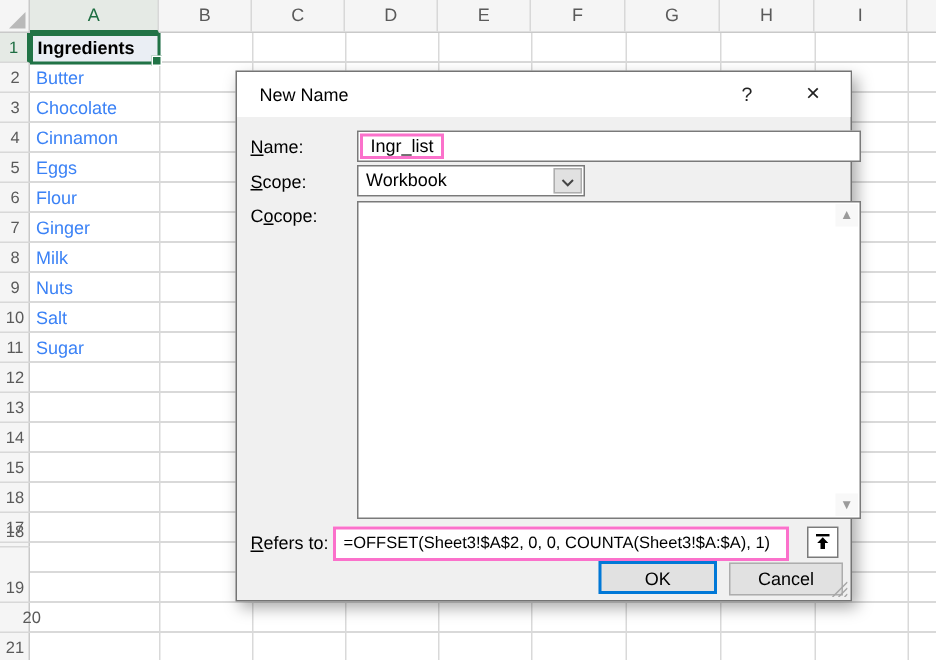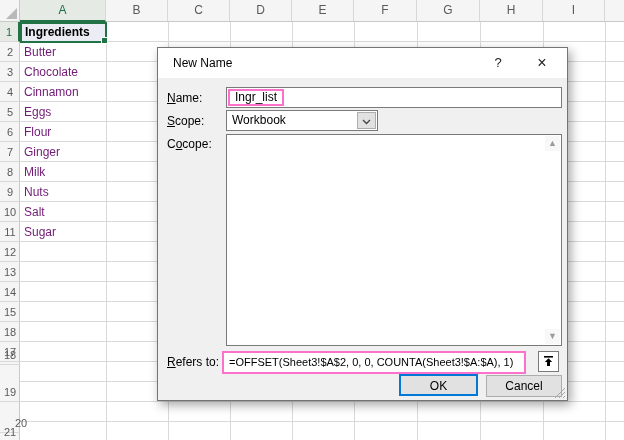--- a/index.html
+++ b/index.html
@@ -17,41 +17,41 @@
           font-size:12px;color:#5A5A5A;border-right:1px solid #D8D8D8;box-sizing:border-box;}
   .colhead.sel{background:#E5EAE5;color:#1E6E42;border-bottom:2px solid #217346;height:22px;}
   .rowhead-strip{position:absolute;left:0;top:22px;width:20px;height:418px;background:#F5F5F5;
           border-right:1px solid #C9C9C9;box-sizing:border-box;}
   .rowhead{position:absolute;left:0;width:20px;height:20px;line-height:20px;text-align:center;
           font-size:11px;color:#5A5A5A;border-bottom:1px solid #D8D8D8;box-sizing:border-box;}
   .rowhead.sel{background:#E5EAE5;color:#1E6E42;border-right:2px solid #217346;width:20px;}
   .gridlines-h{position:absolute;left:20px;top:22px;width:604px;height:418px;
           background:repeating-linear-gradient(to bottom,transparent 0 19px,#D9D9D9 19px 20px);}
   .vline{position:absolute;top:22px;width:1px;height:418px;background:#D9D9D9;}
-  .cell{position:absolute;height:20px;line-height:20px;font-size:12px;color:#701a75;
+  .cell{position:absolute;height:20px;line-height:20px;font-size:12px;color:#3b82f6;
           padding-left:4px;white-space:nowrap;overflow:hidden;box-sizing:border-box;}
   .active-cell{position:absolute;left:20px;top:22px;width:87px;height:21px;box-sizing:border-box;
           border:2px solid #217346;background:#EAEEF4;}
   .active-cell .cell-text{font-weight:bold;font-size:12px;line-height:17px;padding-left:3px;}
   .fill-handle{position:absolute;right:-3px;bottom:-3px;width:5px;height:5px;
           background:#217346;border:1px solid #fff;}
 
   
   .dialog{position:absolute;left:157px;top:47px;width:411px;height:354px;background:#F0F0F0;
           border:1px solid #747474;box-sizing:border-box;
           box-shadow:3px 4px 10px rgba(0,0,0,.35);font-size:12px;color:#000;}
   .titlebar{position:absolute;left:0;top:0;width:100%;height:30px;background:#FFFFFF;}
   .title{position:absolute;left:15px;top:8px;font-size:12px;color:#000;}
   .tb-btn{position:absolute;top:0;width:34px;height:30px;text-align:center;line-height:30px;
           color:#222;cursor:default;}
   .help{right:52px;font-size:13px;}
   .close{right:8px;font-size:16px;}
   .fld-label{position:absolute;left:9px;font-size:12px;color:#000;}
   .u{text-decoration:underline;}
-  .tbox{position:absolute;background:#fff;border:1px solid #7A7A7A;box-sizing:border-box;}
+  .tbox{position:absolute;background:#fff;border:1px solid #7A7A7A;box-sizing:border-box;margin-left:12px;}
   .name-input{left:68px;top:39px;width:336px;height:21px;}
   .pink-box{position:absolute;left:1px;top:1px;height:17px;border:2px solid #FB71CB;
           box-sizing:border-box;line-height:13px;font-size:12px;padding:0 5px;background:#fff;}
   .scope-select{left:68px;top:62px;width:152px;height:21px;}
   .scope-text{position:absolute;left:5px;top:0;line-height:19px;font-size:12px;}
   .dd-arrow{position:absolute;right:1px;top:1px;width:19px;height:17px;background:#E1E1E1;
           border:1px solid #ADADAD;box-sizing:border-box;text-align:center;}
   .comment-box{left:68px;top:86px;width:336px;height:212px;}
   .sb-arrow{position:absolute;right:1px;width:15px;height:15px;color:#9B9B9B;font-size:9px;
           text-align:center;line-height:15px;background:#F8F8F8;}
@@ -110,21 +110,21 @@
       <div class="rowhead" style="top: 202px;">10</div>
       <div class="rowhead" style="top: 222px;">11</div>
       <div class="rowhead" style="top: 242px; text-align: center;">12</div>
       <div class="rowhead" style="top: 262px;">13</div>
       <div class="rowhead" style="top: 282px;">14</div>
       <div class="rowhead" style="top: 302px;">15</div>
       <div class="rowhead" style="top: 322px;">18</div>
       <div class="rowhead" style="top: 342px;">17</div>
       <div class="rowhead" style="top: 345px; text-align: center;">18</div>
       <div class="rowhead" style="top: 382px;">19</div>
-      <div class="rowhead" style="top: 413px; padding-left: 15px;">20</div>
+      <div class="rowhead" style="top: 402px; padding-left: 15px;">20</div>
       <div class="rowhead" style="top: 422px;">21</div>
     </div>
   <div class="corner">
     <div class="corner-tri"></div>
   </div>
 
   <div id="cells">
       <div class="cell" style="left: 20px; top: 42px; width: 86px;">Butter</div>
       <div class="cell" style="left: 20px; top: 62px; width: 86px;">Chocolate</div>
       <div class="cell" style="left: 20px; top: 82px; width: 86px;">Cinnamon</div>

